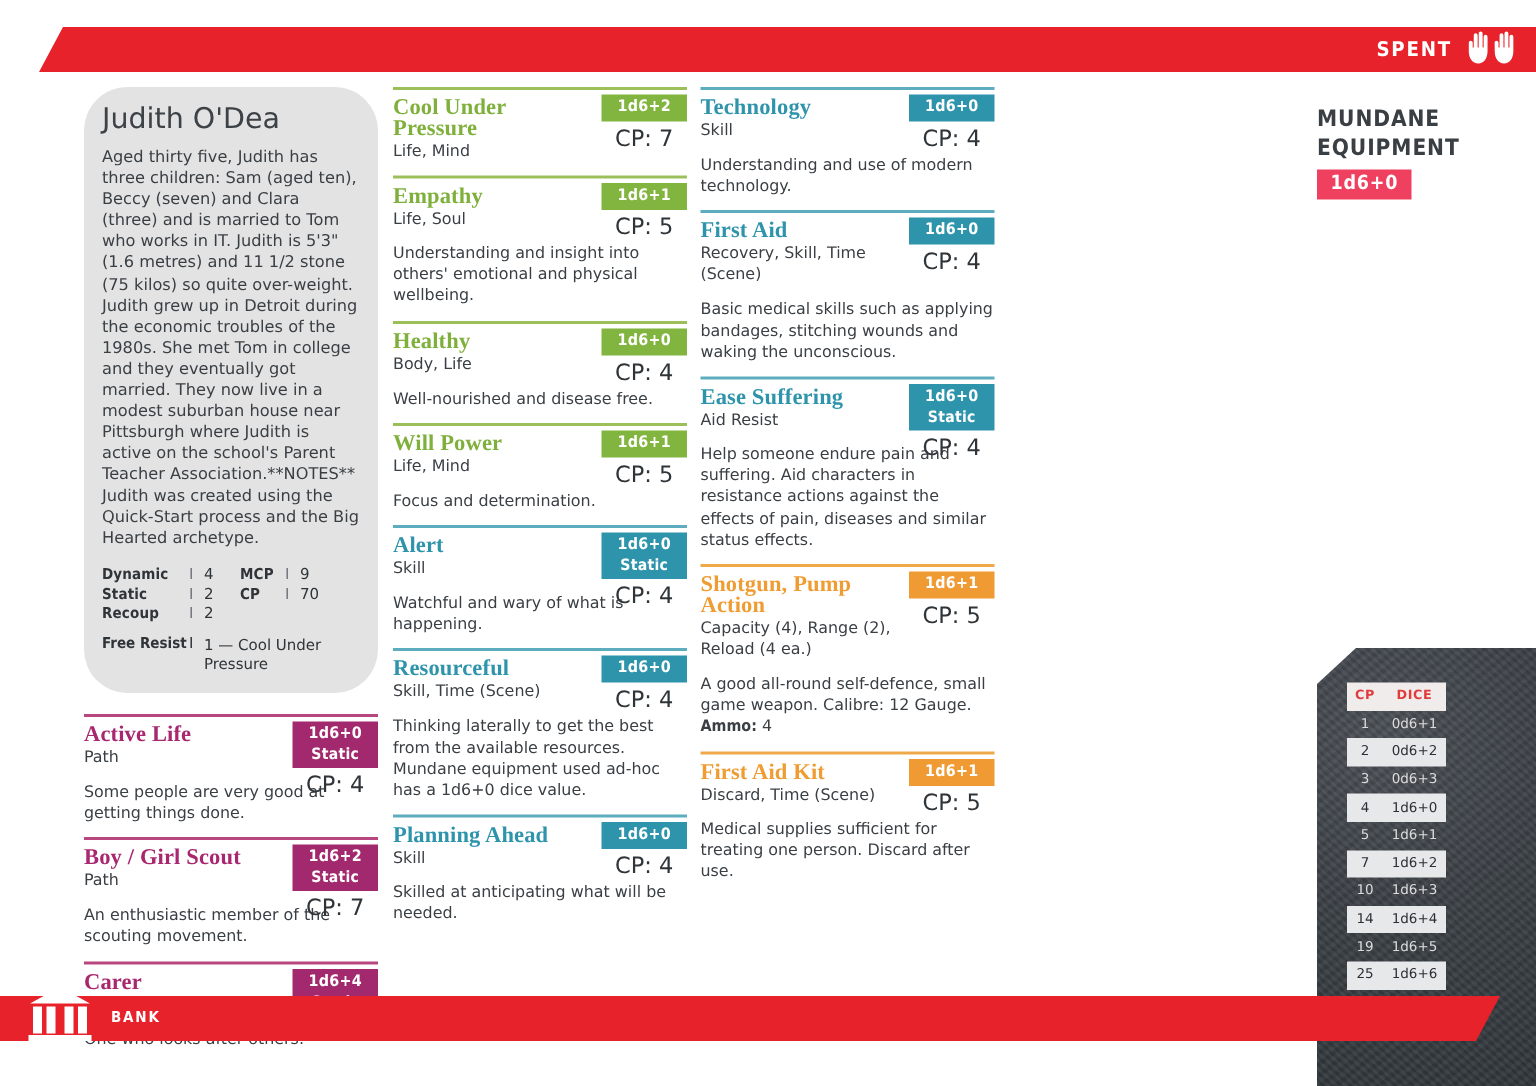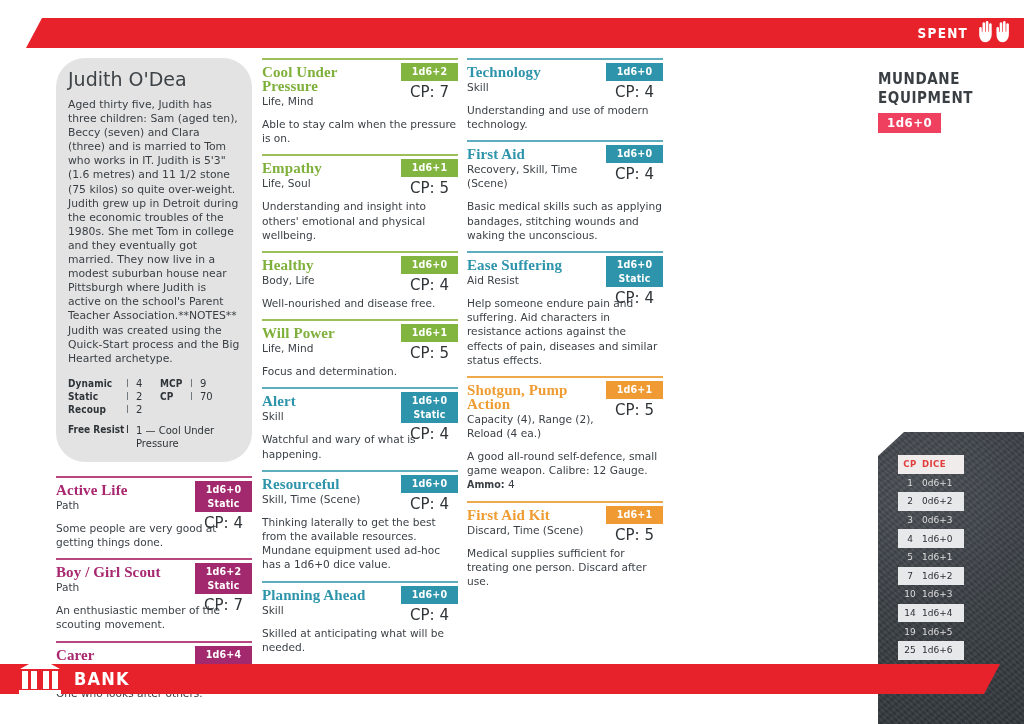--- a/index.html
+++ b/index.html
@@ -34,21 +34,21 @@
     position:absolute;left:0;bottom:30px;width:1024px;height:30px;
     background:#e8222a;
     clip-path:polygon(0 0, 1000px 0, 984px 30px, 0 30px);
     z-index:6;
   }
   .bank-wrap{
     position:absolute;left:18px;bottom:24px;height:44px;
     display:flex;align-items:center;gap:12px;z-index:8;
   }
   .bank-label{
-    color:#ffffff;font-size:18px;font-weight:bold;letter-spacing:1.2px;
+    color:#ffffff;font-size:10px;font-weight:bold;letter-spacing:1.2px;
     font-family:"DejaVu Sans Condensed","Liberation Sans",sans-serif;
     text-align:right;
   }
 
   
   .dark-panel{
     position:absolute;right:0;top:432px;width:146px;height:292px;
     background:
       repeating-linear-gradient(42deg, rgba(255,255,255,.035) 0 2px, rgba(0,0,0,.05) 2px 4px),
       repeating-linear-gradient(-38deg, rgba(255,255,255,.03) 0 3px, rgba(0,0,0,.04) 3px 6px),
@@ -78,21 +78,21 @@
   .dice-table{
     position:absolute;left:898px;top:455px;width:66px;z-index:4;
   }
   .dice-row{
     display:flex;align-items:center;height:18.6px;
     font-size:9px;color:#2b2f33;
   }
   .dice-row.head{background:#f0ecec;}
   .dice-row.alt{background:#e7e8e9;}
   .dice-row .c1{width:24px;text-align:center;}
-  .dice-row .c2{width:42px;text-align:left;}
+  .dice-row .c2{width:42px;text-align:center;}
   .dice-row.head .c1,.dice-row.head .c2{
     color:#e13b3b;font-weight:bold;font-size:8.5px;letter-spacing:.4px;
   }
   .dice-row:not(.alt):not(.head) .c1,
   .dice-row:not(.alt):not(.head) .c2{color:#dcdcdc;}
 
   
   .col{position:absolute;top:58px;}
   .col-1{left:56px;width:196px;}
   .col-2{left:262px;width:196px;}
@@ -332,21 +332,20 @@
   <div class="col col-2">
     <div class="entries">
         <div class="entry c-green">
           <div class="rule"></div>
           <div class="badge-wrap">
             <span class="badge">1d6+2</span>
             <span class="cp">CP: 7</span>
           </div>
           <p class="ename">Cool Under Pressure</p>
           <p class="etags">Life, Mind</p>
-          <p class="edesc">Able to stay calm when the pressure is on.</p>
         </div>
         <div class="entry c-green">
           <div class="rule"></div>
           <div class="badge-wrap">
             <span class="badge">1d6+1</span>
             <span class="cp">CP: 5</span>
           </div>
           <p class="ename">Empathy</p>
           <p class="etags">Life, Soul</p>
           <p class="edesc">Understanding and insight into others' emotional and physical wellbeing.</p>

